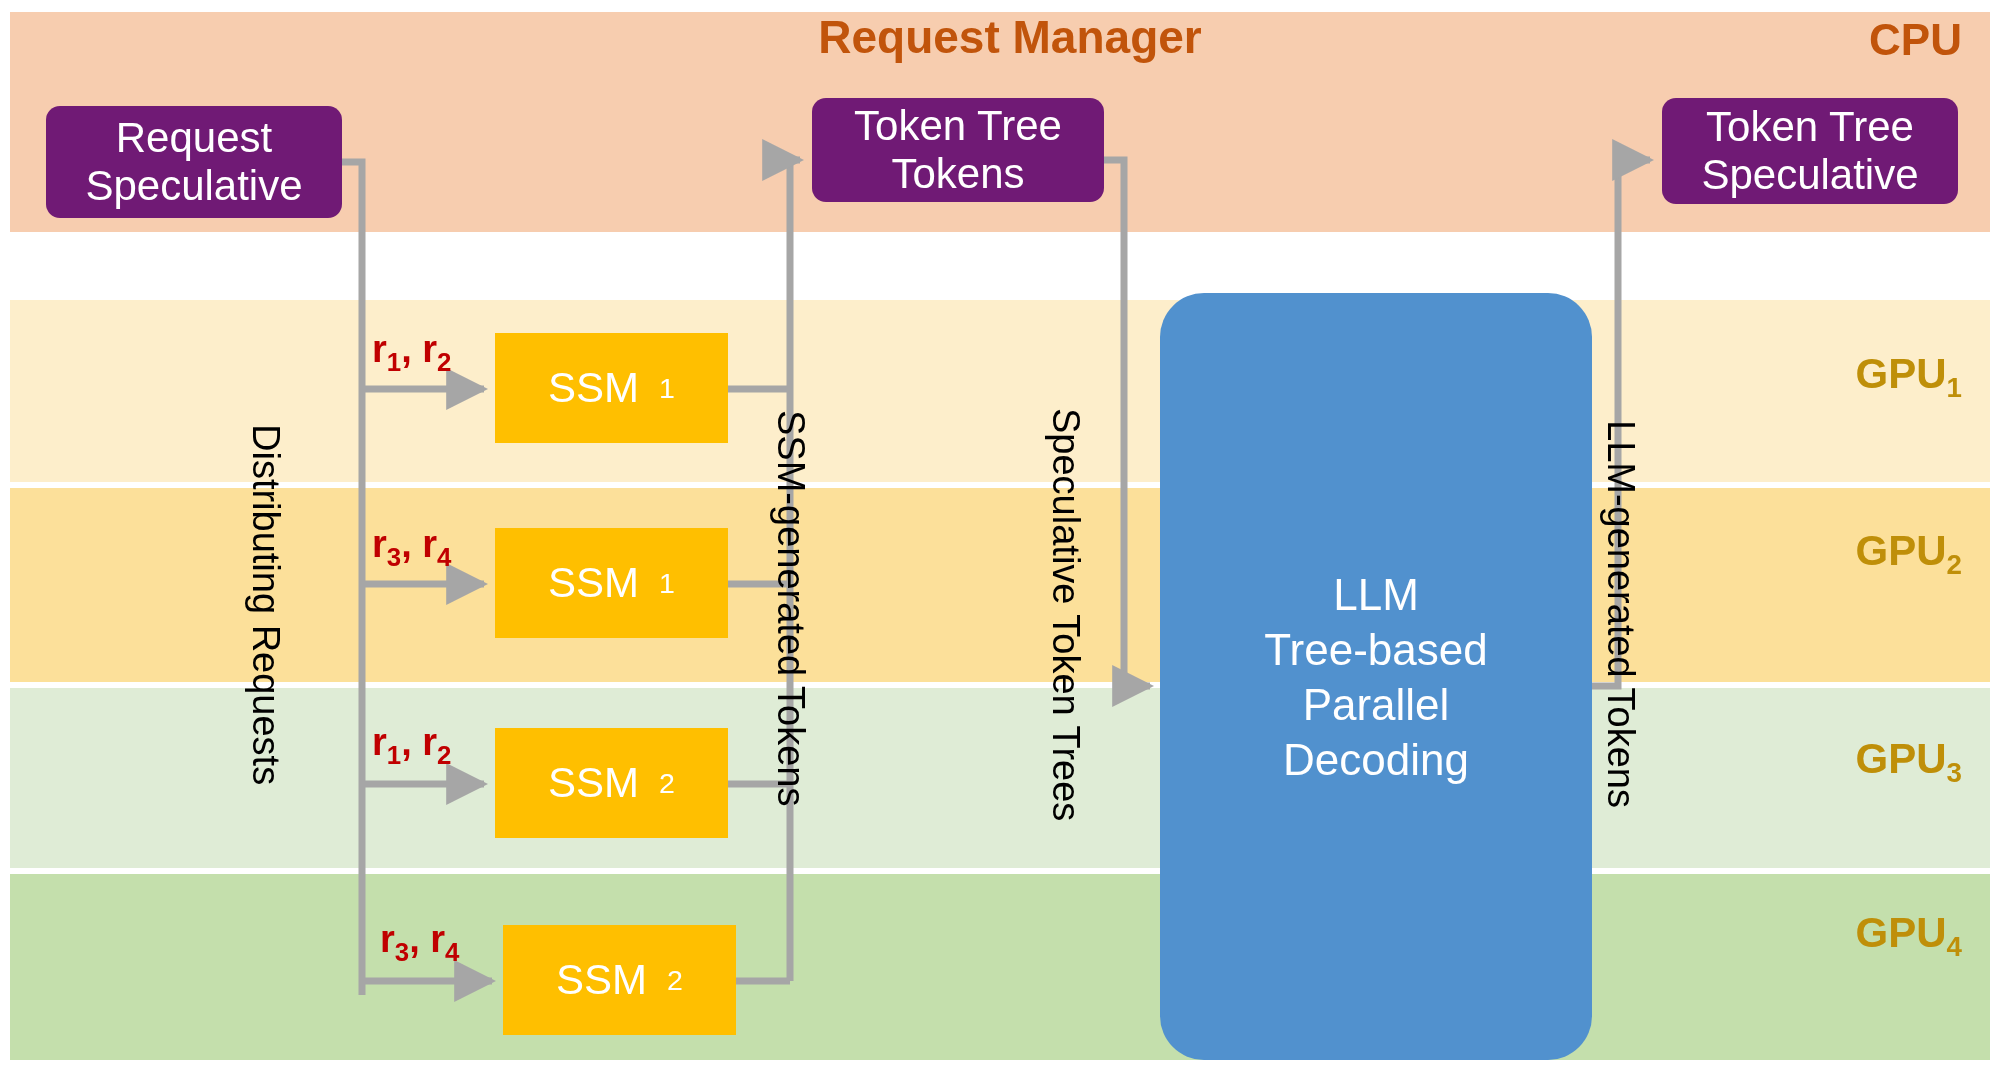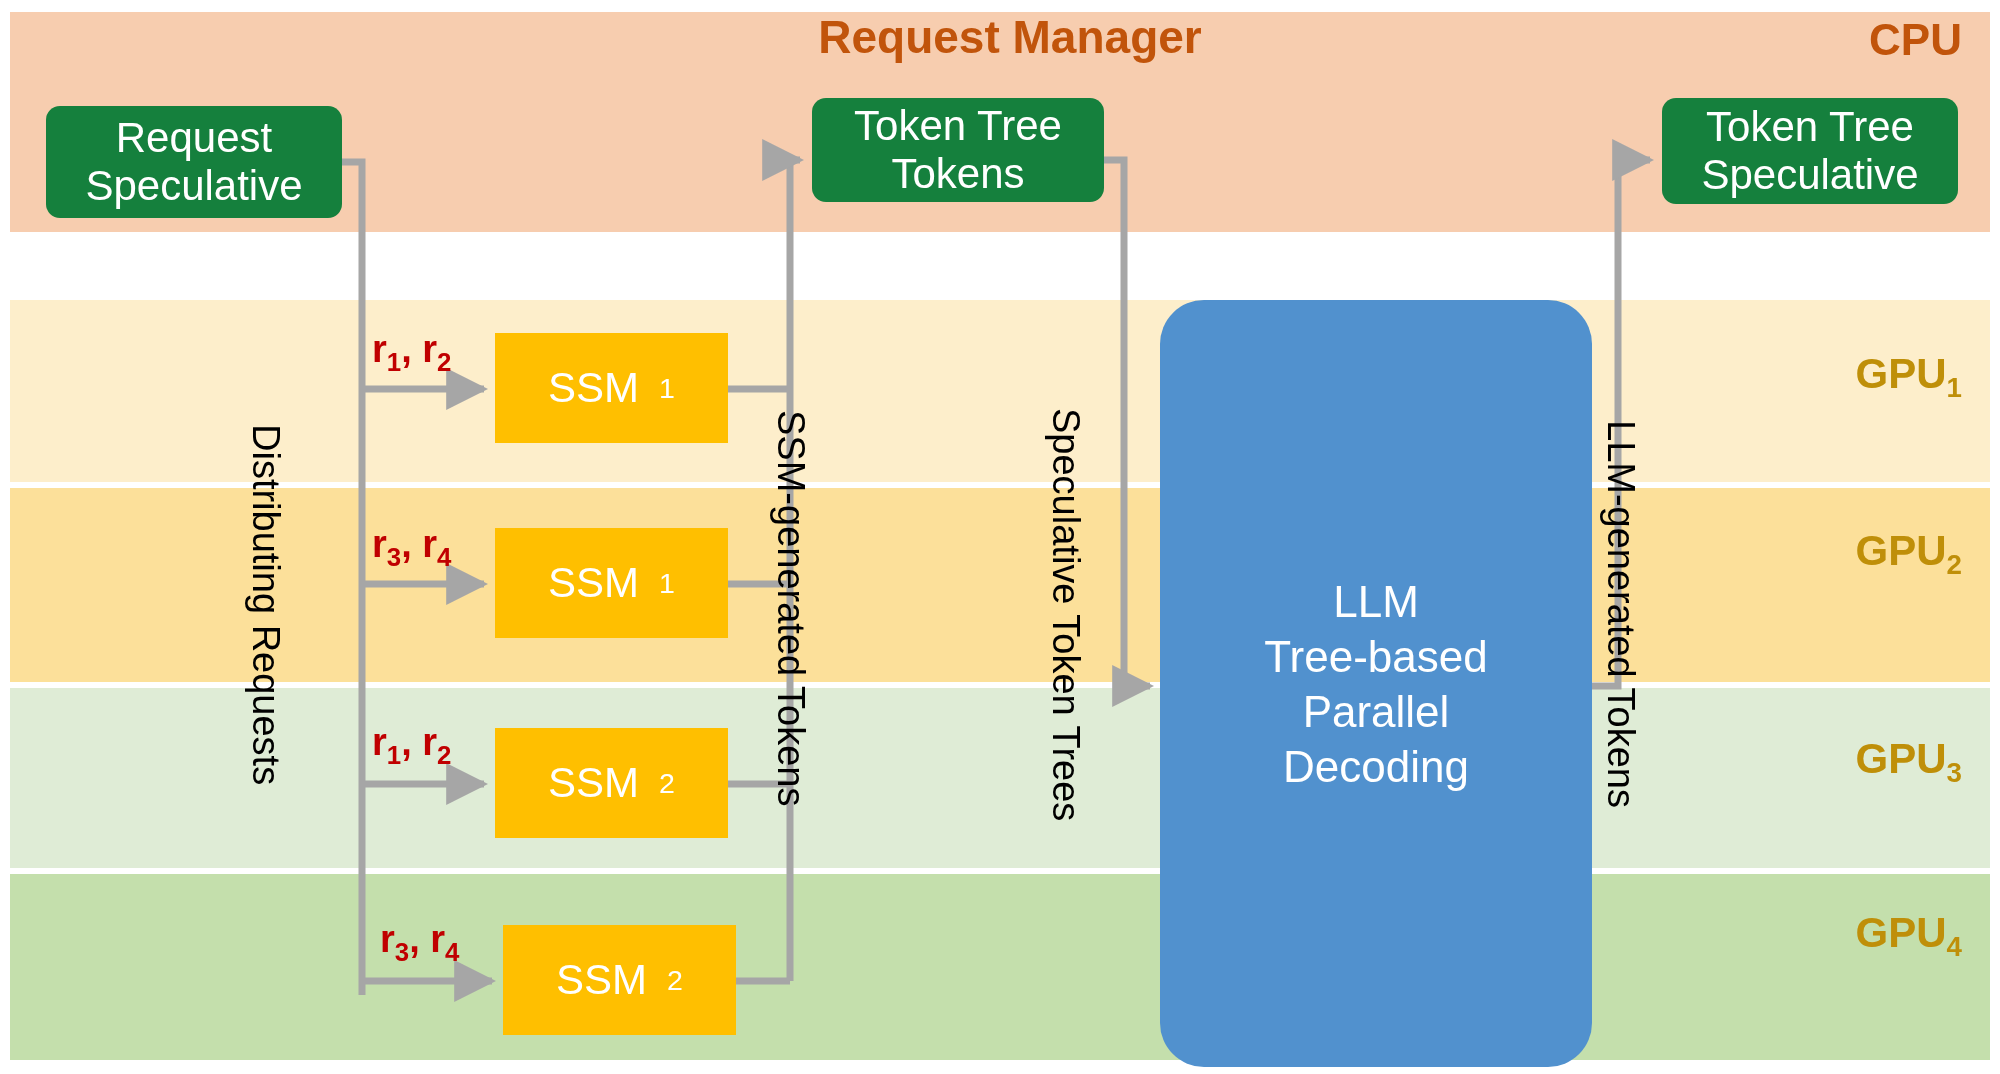--- a/index.html
+++ b/index.html
@@ -59,21 +59,21 @@
     color: #bf8f09;
   }
   #gpu1-label { top: 330px; margin-top: 23px; }
   #gpu2-label { top: 530px; }
   #gpu3-label { top: 738px; }
   #gpu4-label { top: 912px; }
 
   
   .cpu-box {
     position: absolute;
-    background: #15803d;
+    background: #701a75;
     border-radius: 14px;
     color: #ffffff;
     display: flex;
     flex-direction: column;
     align-items: center;
     justify-content: center;
     font-size: 42px;
     line-height: 1.14;
     text-align: center;
     box-sizing: border-box;
@@ -110,21 +110,20 @@
     background: #5191ce;
     border-radius: 44px;
     color: #ffffff;
     display: flex;
     align-items: center;
     justify-content: center;
     text-align: center;
     font-size: 44px;
     line-height: 1.25;
     box-sizing: border-box;
-    margin-top: 7px;
   }
 
   
   .req-tag {
     position: absolute;
     color: #c00000;
     font-weight: bold;
     font-size: 38px;
     white-space: nowrap;
     line-height: 1;

